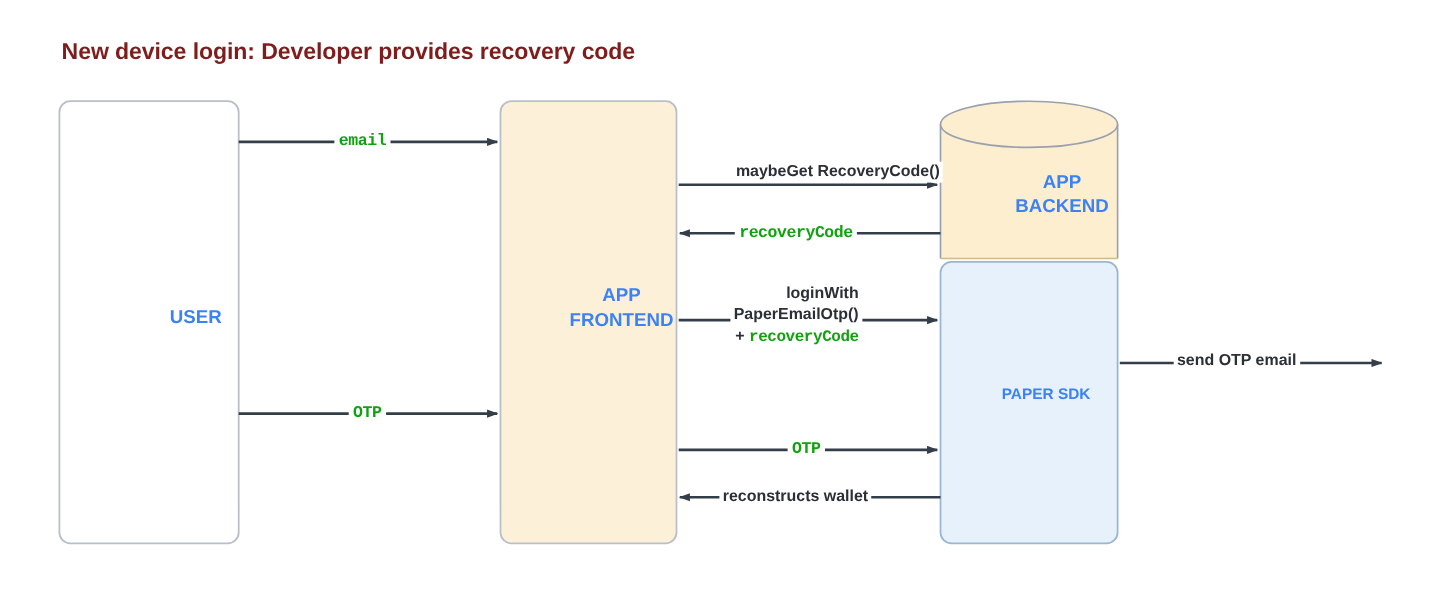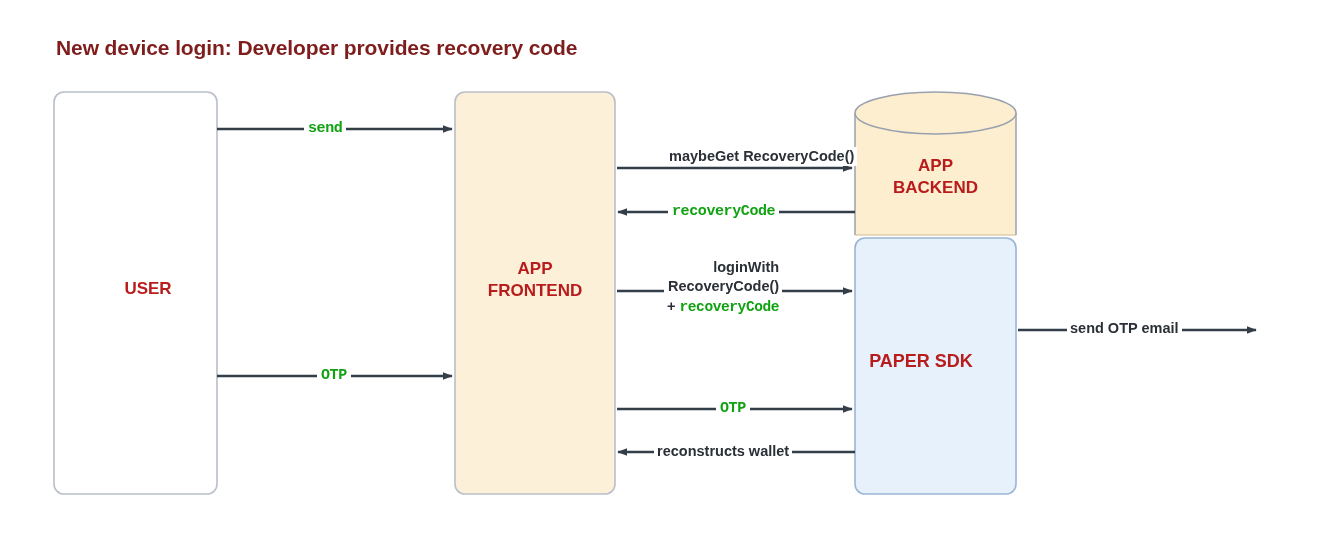--- a/index.html
+++ b/index.html
@@ -27,25 +27,26 @@
     top: 36px;
     font-size: 21px;
     font-weight: bold;
     color: #7f1d1d;
     letter-spacing: -0.1px;
     white-space: nowrap;
   }
   .node-label {
     position: absolute;
     font-weight: bold;
-    color: #b91c1c;
+    color: #3b82f6;
     text-align: center;
     line-height: 1.28;
     white-space: pre-line;
     pointer-events: none;
+    padding-left: 30px;
   }
   .edge-label {
     position: absolute;
     font-weight: bold;
     color: #2b2f36;
     text-align: center;
     line-height: 1.3;
     white-space: nowrap;
     background: #ffffff;
     pointer-events: none;
@@ -104,32 +105,32 @@
 <div class="diagram-title">New device login: Developer provides recovery code</div>
 
 <div class="node-label" style="left:54px; top:278px; width:188px; font-size:17px;">USER</div>
 
 <div class="node-label" style="left:455px; top:258px; width:160px; font-size:17px;">APP
 FRONTEND</div>
 
 <div class="node-label" style="left:855px; top:155px; width:161px; font-size:17px;">APP
 BACKEND</div>
 
-<div class="node-label" style="left:855px; top:350px; width:132px; font-size:18px;">PAPER SDK</div>
+<div class="node-label" style="left:855px; top:350px; width:132px; font-size:14px;">PAPER SDK</div>
 
-<div class="edge-label mono-green" style="left:304px; top:119px; font-size:15px; padding:0 4px;">send</div>
+<div class="edge-label mono-green" style="left:304px; top:119px; font-size:15px; padding:0 4px;">email</div>
 
 <div class="edge-label lbl-plain" style="left:666px; top:147px; font-size:14.5px; text-align:left; padding:0 3px;">maybeGet
 RecoveryCode()</div>
 
 <div class="edge-label mono-green" style="left:668px; top:202px; font-size:15px; padding:0 4px;">recoveryCode</div>
 
 <div class="edge-label" style="left:664px; top:258px; font-size:14.5px; text-align:right; padding:0 3px; line-height:1.33;">
   <span class="lbl-plain">loginWith</span><br>
-  <span class="lbl-plain">RecoveryCode()</span><br>
+  <span class="lbl-plain">PaperEmailOtp()</span><br>
   <span class="lbl-plain">+ </span><span class="mono-green">recoveryCode</span>
 </div>
 
 <div class="edge-label mono-green" style="left:317px; top:366px; font-size:15px; padding:0 4px;">OTP</div>
 
 <div class="edge-label mono-green" style="left:716px; top:399px; font-size:15px; padding:0 4px;">OTP</div>
 
 <div class="edge-label lbl-plain" style="left:654px; top:442px; font-size:14.5px; padding:0 3px;">reconstructs wallet</div>
 
 <div class="edge-label lbl-plain" style="left:1067px; top:319px; font-size:14.5px; padding:0 3px;">send OTP email</div>

